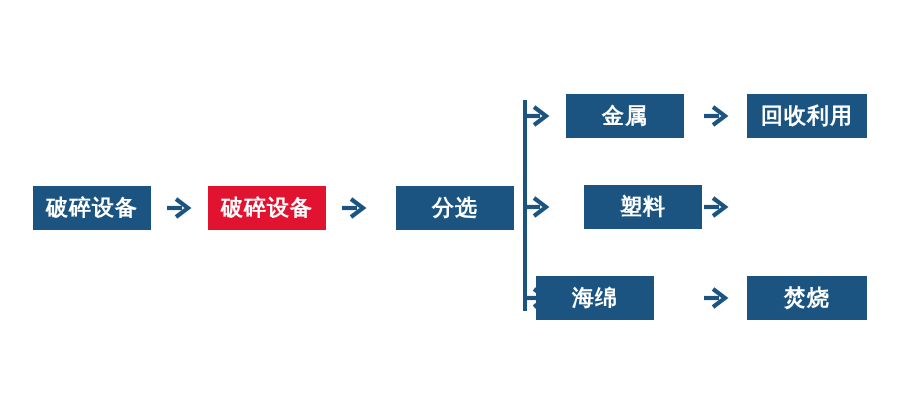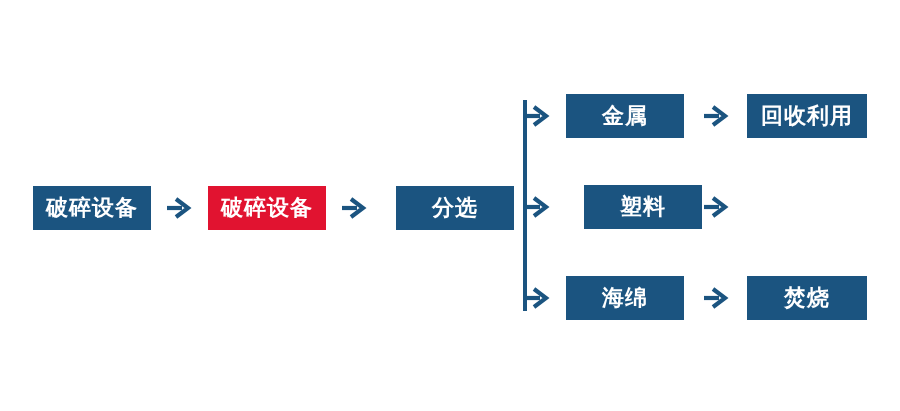--- a/index.html
+++ b/index.html
@@ -91,20 +91,20 @@
   <div class="node blue" style="left:584px; top:185px;">塑料</div>
   <svg class="arrow" style="left:703px; top:195px;" viewBox="0 0 26 24">
     <path d="M1 12 H16" stroke="currentColor" stroke-width="4.2" fill="none"></path>
     <path d="M10 3 L22 12 L10 21" stroke="currentColor" stroke-width="4.2" fill="none" stroke-linejoin="miter"></path>
   </svg>
 
   <svg class="arrow" style="left:524px; top:286px;" viewBox="0 0 26 24">
     <path d="M1 12 H16" stroke="currentColor" stroke-width="4.2" fill="none"></path>
     <path d="M10 3 L22 12 L10 21" stroke="currentColor" stroke-width="4.2" fill="none" stroke-linejoin="miter"></path>
   </svg>
-  <div class="node blue" style="left:566px; top:276px;">海绵</div>
+  <div class="node blue" style="left:536px; top:276px;">海绵</div>
   <svg class="arrow" style="left:703px; top:286px;" viewBox="0 0 26 24">
     <path d="M1 12 H16" stroke="currentColor" stroke-width="4.2" fill="none"></path>
     <path d="M10 3 L22 12 L10 21" stroke="currentColor" stroke-width="4.2" fill="none" stroke-linejoin="miter"></path>
   </svg>
   <div class="node blue col5" style="left:747px; top:276px;text-align:right;">焚烧</div>
 
 </div>
 
 </body></html>

